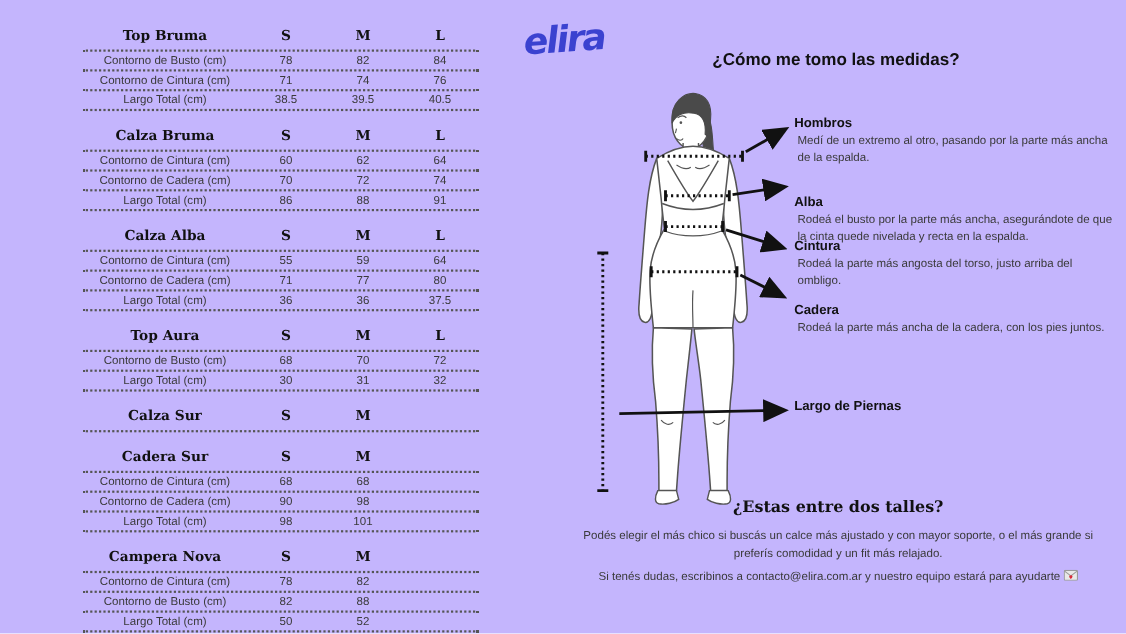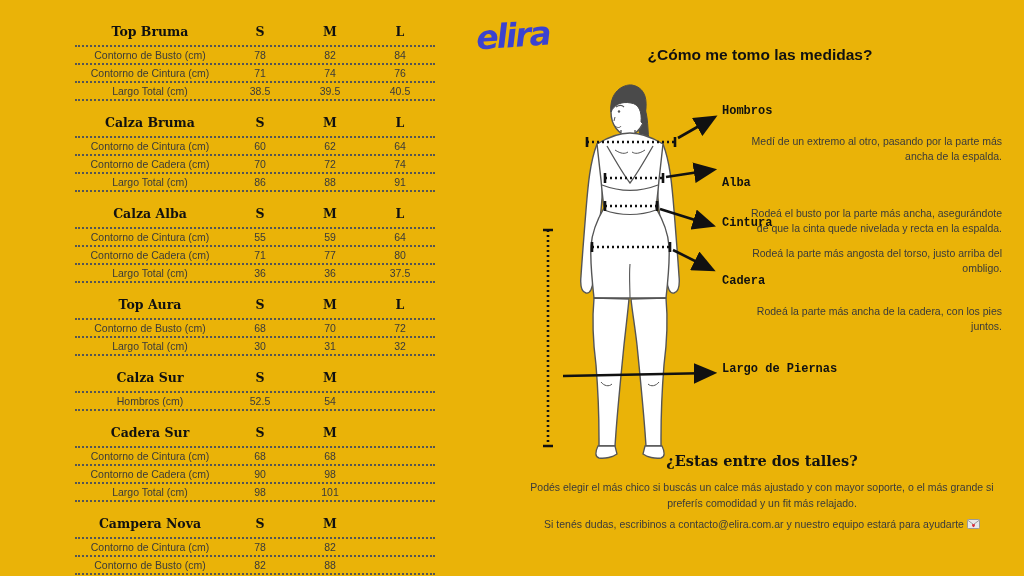--- a/index.html
+++ b/index.html
@@ -1,16 +1,16 @@
 <!DOCTYPE html>
 <html><head>
 <meta charset="utf-8">
 <style>
   html,body{margin:0;padding:0;background:#ffffff;}
-  .page{position:relative;width:1024px;height:576px;overflow:hidden;background:#eab308;
+  .page{position:relative;width:1024px;height:576px;overflow:hidden;background:#c4b5fd;
         font-family:"Liberation Sans","DejaVu Sans",sans-serif;color:#333;}
 
   
   .tables-col{position:absolute;left:75px;top:22px;width:360px;}
   .stable{margin-bottom:12px;border-bottom:2px dotted #555;}
   .trow{display:grid;grid-template-columns:150px 70px 70px 70px;}
   .thead .c{font-family:"DejaVu Serif",serif;font-weight:bold;font-size:12.5px;color:#111;
             text-align:center;padding:2px 0 6px 0;}
   .drow{border-top:2px dotted #555;}
   .drow .c{font-size:10.5px;color:#3a3a3a;text-align:center;height:14px;line-height:14px;
@@ -23,23 +23,23 @@
 
   
   .guide-title{position:absolute;left:560px;top:46px;width:400px;margin:0;text-align:center;
         font-family:Liberation Sans, sans-serif;font-weight:bold;font-size:15.5px;color:#111;}
 
   
   .figure{position:absolute;left:535px;top:80px;}
 
   
   .gsec{position:absolute;left:722px;width:296px;}
-  .gsec h3{margin:0 0 2px 0;font-family:Liberation Mono, monospace;font-weight:bold;
+  .gsec h3{margin:0 0 2px 0;font-family:Liberation Sans, sans-serif;font-weight:bold;
            font-size:12px;color:#111;}
-  .gsec p{margin:16px;font-size:10.5px;line-height:1.4;color:#3a3a3a;text-align:right;}
+  .gsec p{margin:3px;font-size:10.5px;line-height:1.4;color:#3a3a3a;}
 
   
   .footer{position:absolute;left:512px;top:452px;width:500px;text-align:center;}
   .footer h2{margin:0 0 10px 0;font-family:"DejaVu Serif",serif;font-weight:bold;
              font-size:14.5px;color:#111;}
   .footer p{margin:4px;font-size:10.5px;line-height:1.55;color:#3a3a3a;}
   .emoji{display:inline-block;vertical-align:-1px;margin-left:3px;}
 </style>
 </head>
 <body>
@@ -143,25 +143,20 @@
           <div class="c">30</div>
           <div class="c">31</div>
           <div class="c">32</div>
         </div>
       </div>
       <div class="stable">
         <div class="trow thead">
           <div class="c">Calza Sur</div>
           <div class="c">S</div>
           <div class="c">M</div>
-        </div>
-        <div class="trow drow">
-          <div class="c">Hombros (cm)</div>
-          <div class="c">52.5</div>
-          <div class="c">54</div>
         </div>
       </div>
       <div class="stable">
         <div class="trow thead">
           <div class="c">Cadera Sur</div>
           <div class="c">S</div>
           <div class="c">M</div>
         </div>
         <div class="trow drow">
           <div class="c">Contorno de Cintura (cm)</div>

